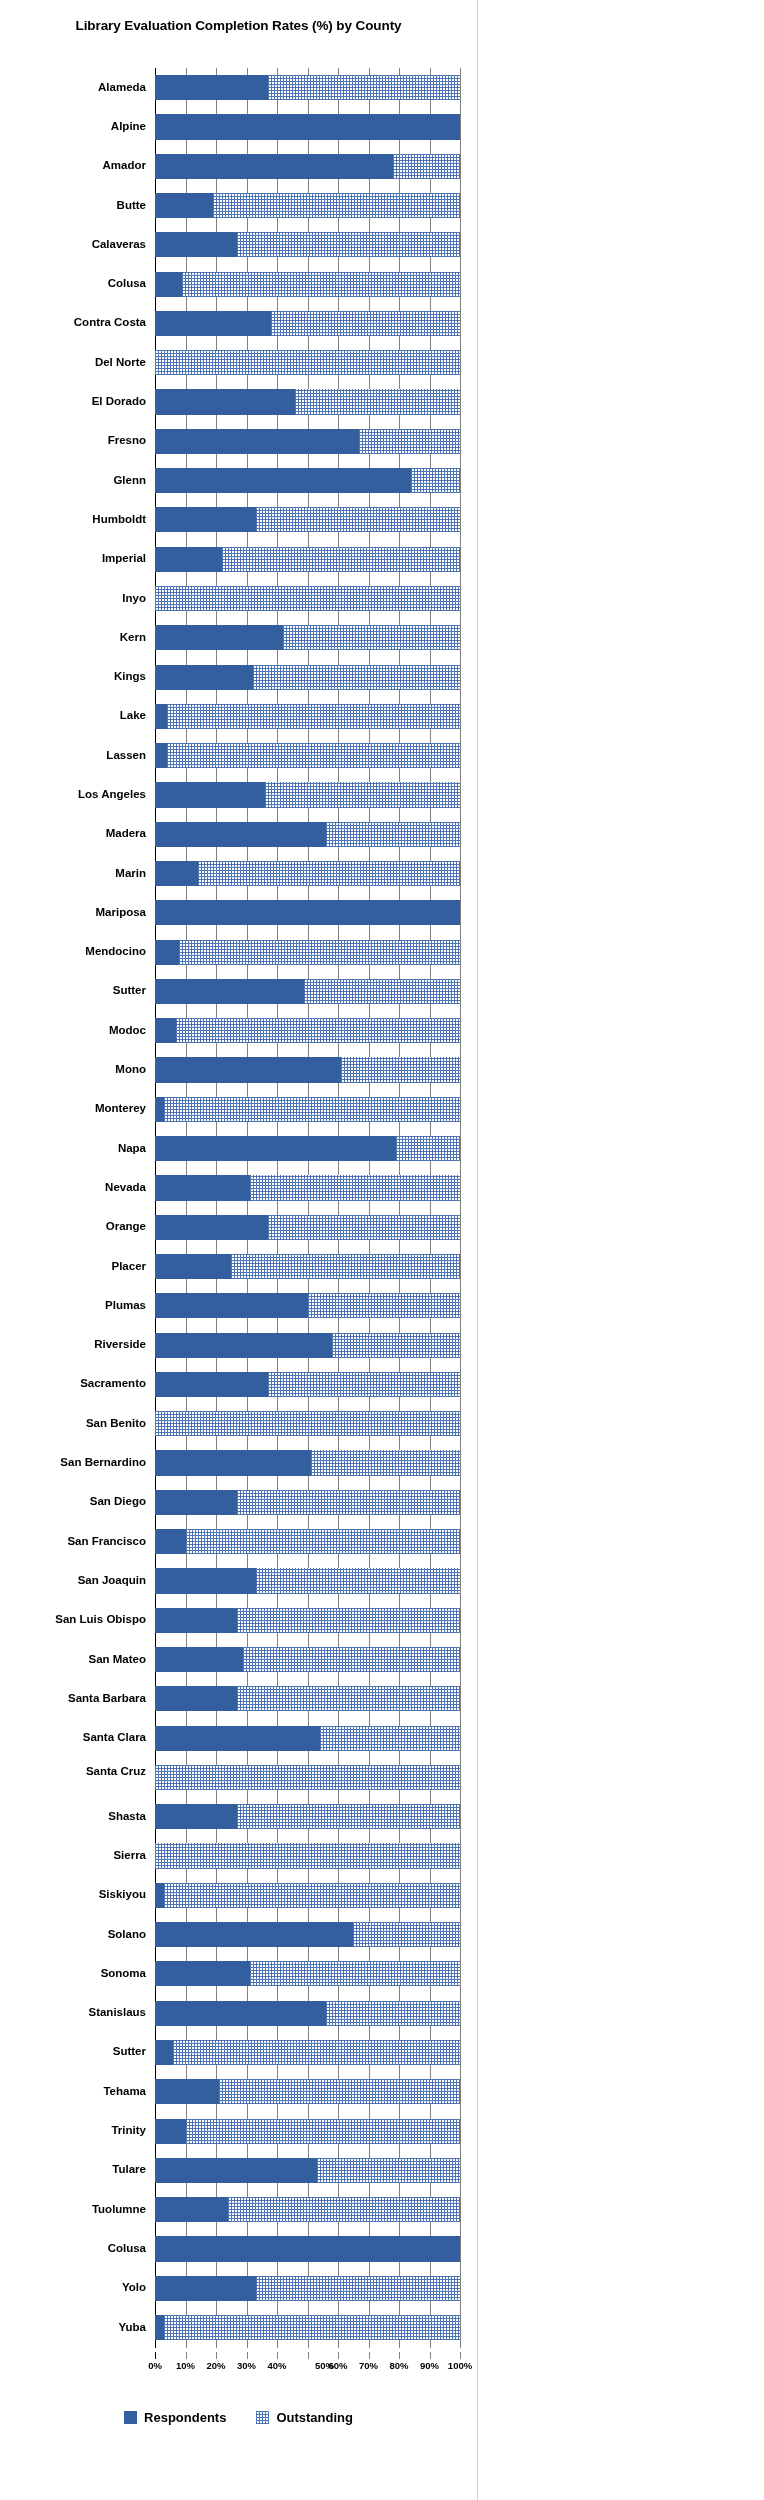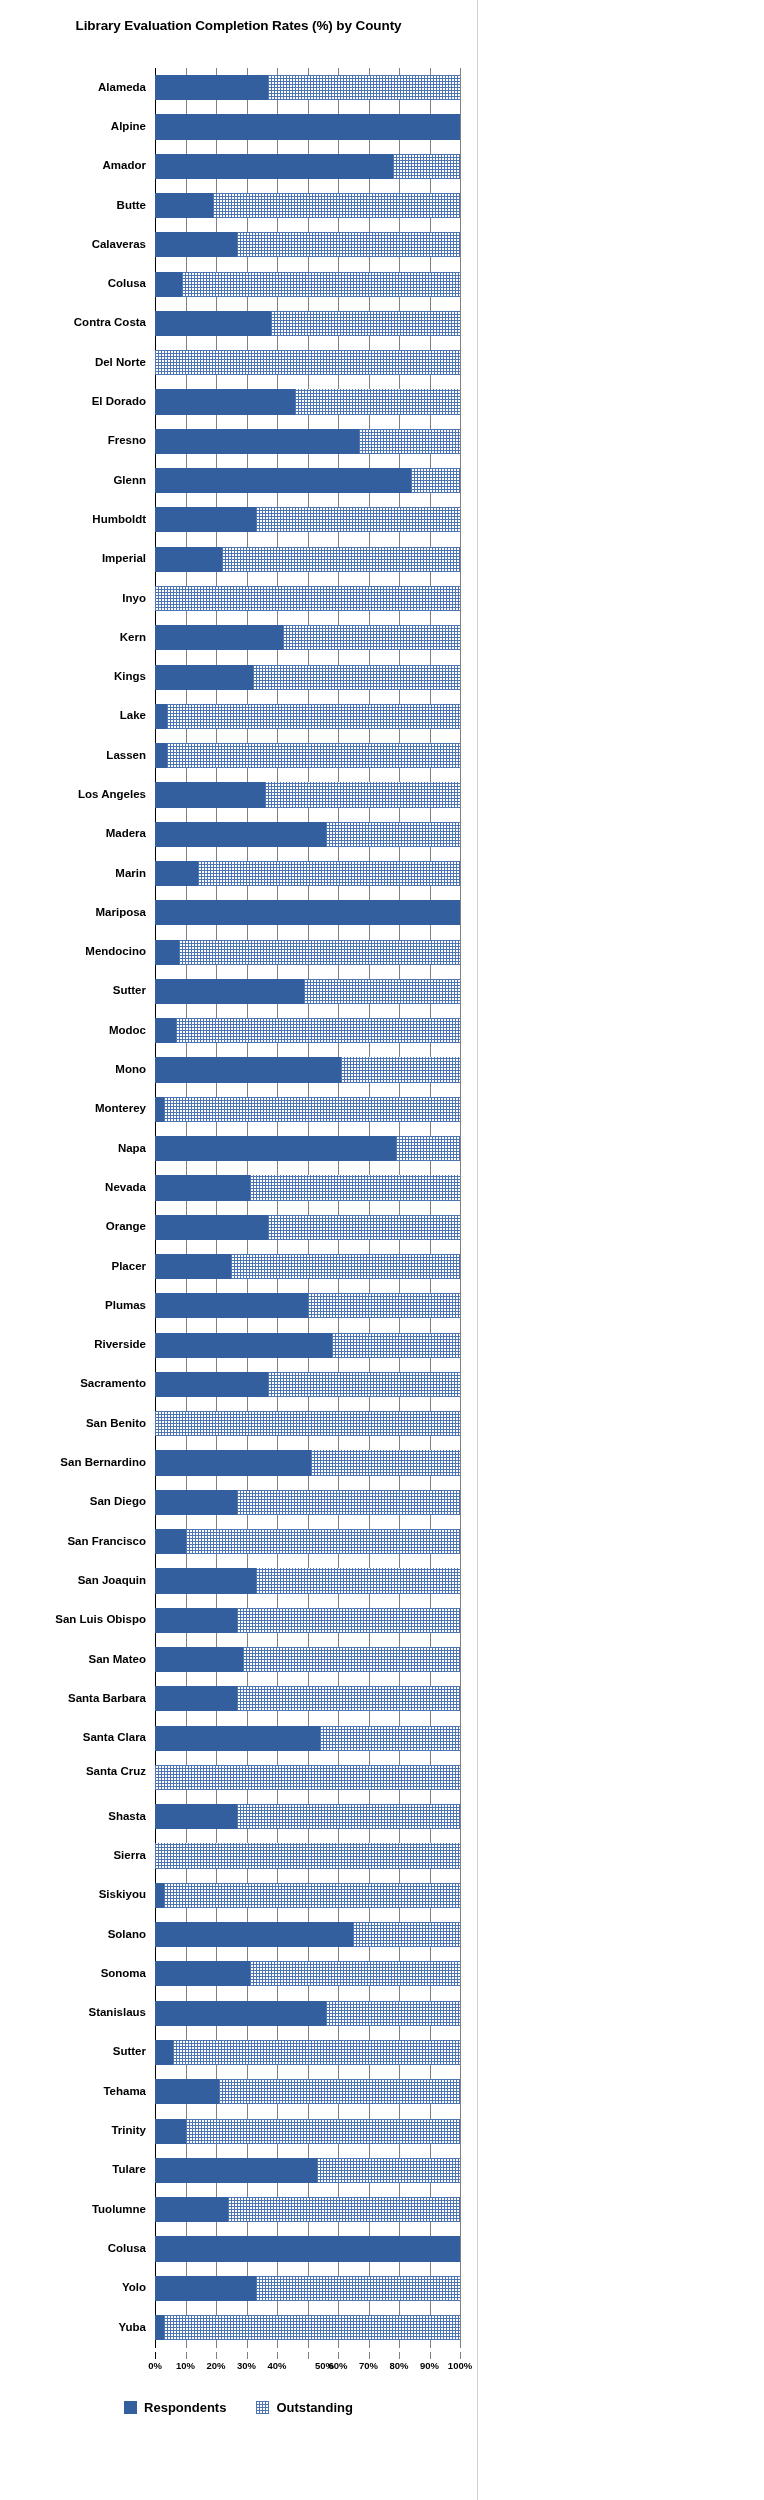--- a/index.html
+++ b/index.html
@@ -112,20 +112,21 @@
     top:2400px;
     display:flex;
     justify-content:center;
     align-items:center;
     gap:30px;
   }
   .legend-item{
     display:flex;
     align-items:center;
     gap:7px;
+    margin-top:10px;
   }
   .legend-swatch{
     width:13px;height:13px;
     display:inline-block;
   }
   .legend-swatch.solid{background:#345F9E;}
   .legend-swatch.hatch{
     background-color:#ffffff;
     background-image:
       repeating-linear-gradient(0deg,  #4d74b5 0 1px, transparent 1px 3px),

